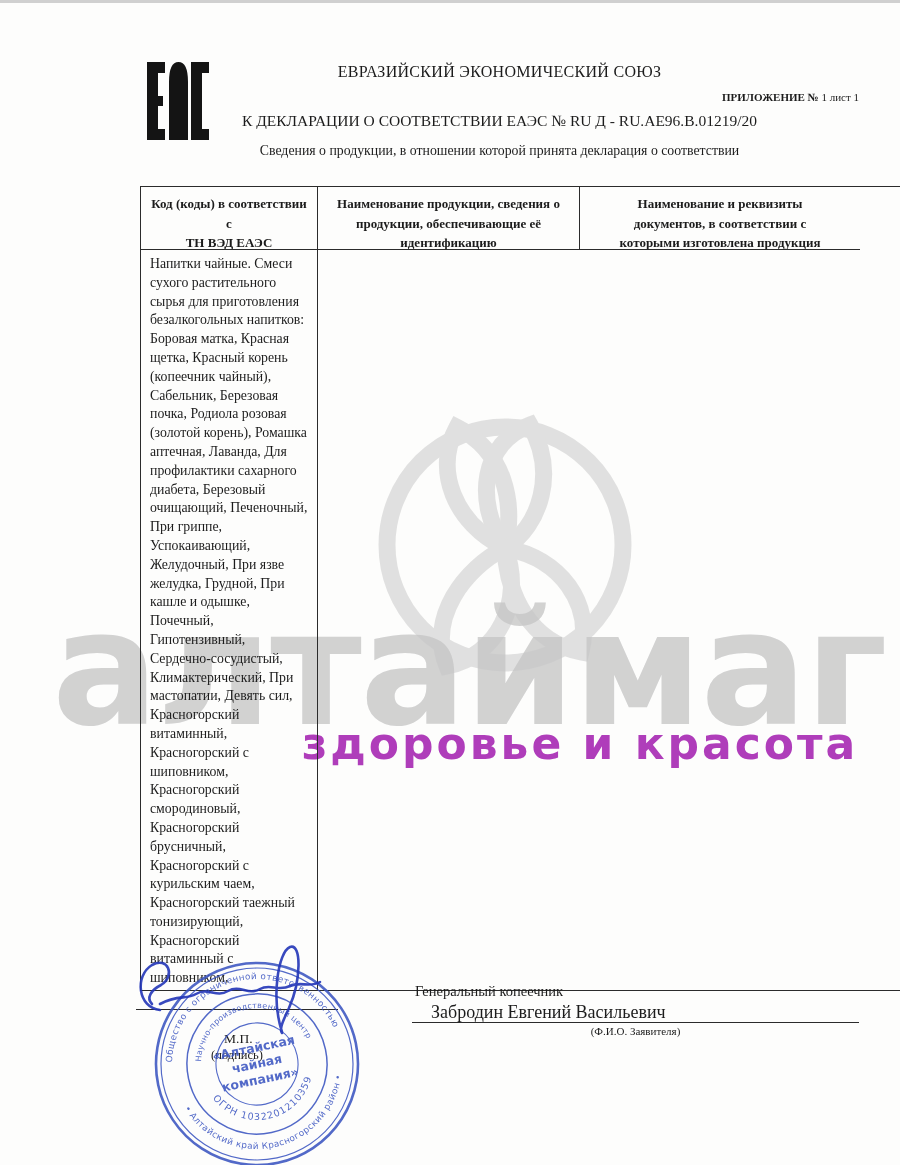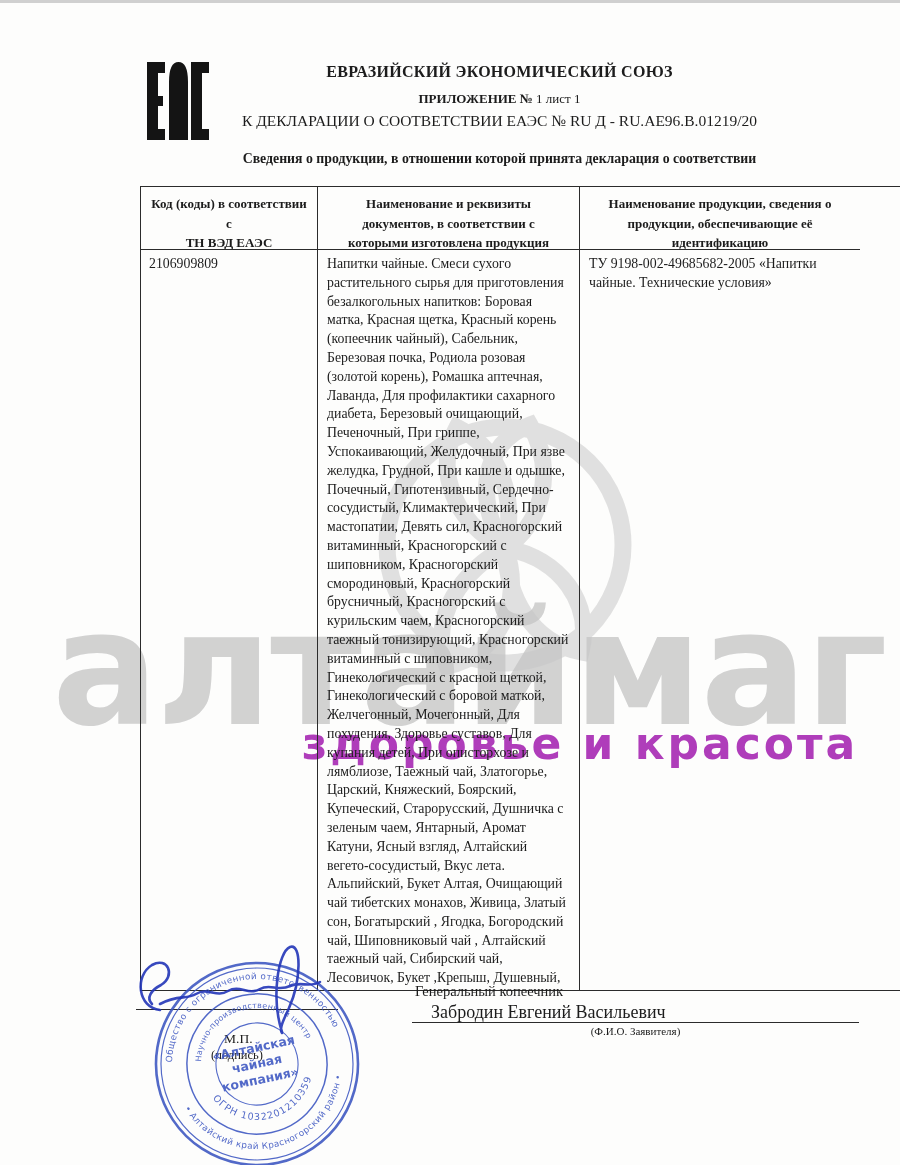--- a/index.html
+++ b/index.html
@@ -30,25 +30,25 @@
   }
   .wm-emblem{left:325px;top:390px;}
 
   .content{position:relative;z-index:1;}
 
   
   .eac-logo{position:absolute;left:147px;top:62px;}
 
   
   .hdr{position:absolute;left:140px;width:719px;text-align:center;}
-  .hdr1{top:63px;font-size:16px;font-weight:bold;letter-spacing:.3px;}
-  .hdr2{top:91px;font-size:13px;}
+  .hdr1{top:63px;font-size:16px;font-weight:normal;letter-spacing:.3px;}
+  .hdr2{top:91px;font-size:11px;text-align:right;}
   .hdr2 .b{font-weight:bold;}
   .hdr3{top:112px;font-size:15.5px;font-weight:normal;}
-  .subtitle{top:151px;font-size:13.8px;font-weight:bold;}
+  .subtitle{top:143px;font-size:13.8px;font-weight:normal;}
 
   
   .decl-table{
     position:absolute;left:140px;top:170px;width:799px;height:805px;
     display:grid;grid-template-columns:177px 262px 280px;grid-template-rows:63px 1fr;
     border:1.4px solid #2b2b2b;box-sizing:border-box;margin-top:16px;
   }
   .cell{box-sizing:border-box;border-right:1.2px solid #2b2b2b;overflow:hidden;}
   .cell:nth-child(3n){border-right:none;}
   .th{
@@ -113,29 +113,27 @@
     </svg>
 
     <div class="hdr hdr1">ЕВРАЗИЙСКИЙ ЭКОНОМИЧЕСКИЙ СОЮЗ</div>
     <div class="hdr hdr2"><span class="b">ПРИЛОЖЕНИЕ №</span><span> 1 лист 1</span></div>
     <div class="hdr hdr3"><span>К ДЕКЛАРАЦИИ О СООТВЕТСТВИИ ЕАЭС №</span><span> RU Д - RU.АЕ96.В.01219/20</span></div>
     <div class="hdr subtitle">Сведения о продукции, в отношении которой принята декларация о соответствии</div>
 
     <div class="decl-table">
       <div class="cell th">Код (коды) в соответствии с
 ТН ВЭД ЕАЭС</div>
+      <div class="cell th">Наименование продукции, сведения о
+продукции, обеспечивающие её
+идентификацию</div>
       <div class="cell th">Наименование и реквизиты
 документов, в соответствии с
 которыми изготовлена продукция</div>
-      <div class="cell th">Наименование продукции, сведения о
-продукции, обеспечивающие её
-идентификацию</div>
-      <div class="cell td td-code">2106909809</div>
       <div class="cell td">Напитки чайные. Смеси сухого растительного сырья для приготовления безалкогольных напитков: Боровая матка, Красная щетка, Красный корень (копеечник чайный), Сабельник, Березовая почка, Родиола розовая (золотой корень), Ромашка аптечная, Лаванда, Для профилактики сахарного диабета, Березовый очищающий, Печеночный, При гриппе, Успокаивающий, Желудочный, При язве желудка, Грудной, При кашле и одышке, Почечный, Гипотензивный, Сердечно-сосудистый, Климактерический, При мастопатии, Девять сил, Красногорский витаминный, Красногорский с шиповником, Красногорский смородиновый, Красногорский брусничный, Красногорский с курильским чаем, Красногорский таежный тонизирующий, Красногорский витаминный с шиповником, Гинекологический с красной щеткой, Гинекологический с боровой маткой, Желчегонный, Мочегонный, Для похудения, Здоровье суставов, Для купания детей, При описторхозе и лямблиозе, Таежный чай, Златогорье, Царский, Княжеский, Боярский, Купеческий, Старорусский, Душничка с зеленым чаем, Янтарный, Аромат Катуни, Ясный взгляд, Алтайский вегето-сосудистый, Вкус лета. Альпийский, Букет Алтая, Очищающий чай тибетских монахов, Живица, Златый сон, Богатырский , Ягодка, Богородский чай, Шиповниковый чай , Алтайский таежный чай, Сибирский чай, Лесовичок, Букет ,Крепыш, Душевный, Витаминка, Солнечная поляна, Раздолье, Цветочный, Молодильный , Хвойный лес, Охотничий, Таежник, Алтайский ,Совенок, Будь здоров, Гречишный, Чудо бор, АлтайЧай, Плодово-Ягодный , Ягодный, АлтайЧиК, Алтай Сад, Медвежий чай, Здоровичок, Алтын, Добрый, Бодрый, Вкусный, Любимый чай, Алтайский клад, Посиделкин, Магия Алтая, Древний обычай.</div>
-      <div class="cell td">ТУ 9198-002-49685682-2005 «Напитки чайные. Технические условия»</div>
     </div>
 
     <div class="sig-title">Генеральный копеечник</div>
     <div class="sig-name">Забродин Евгений Васильевич</div>
     <div class="fio-line"></div>
     <div class="fio-caption">(Ф.И.О. Заявителя)</div>
     <div class="sign-line"></div>
     <div class="sign-caption">(подпись)</div>
     <div class="mp-label">М.П.</div>
   </div>

